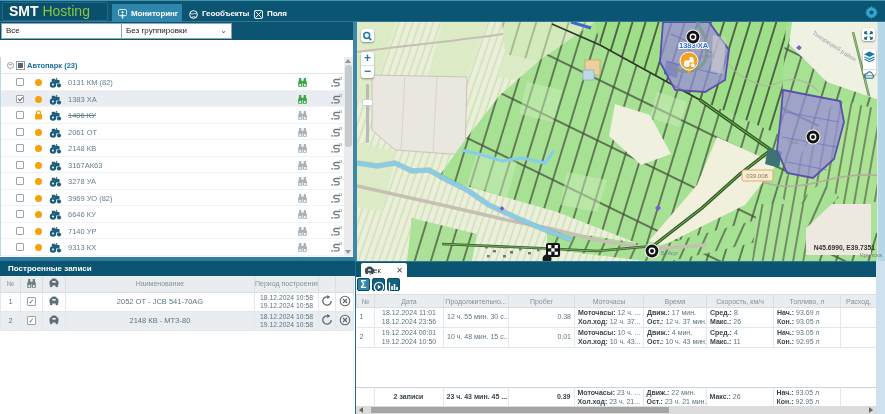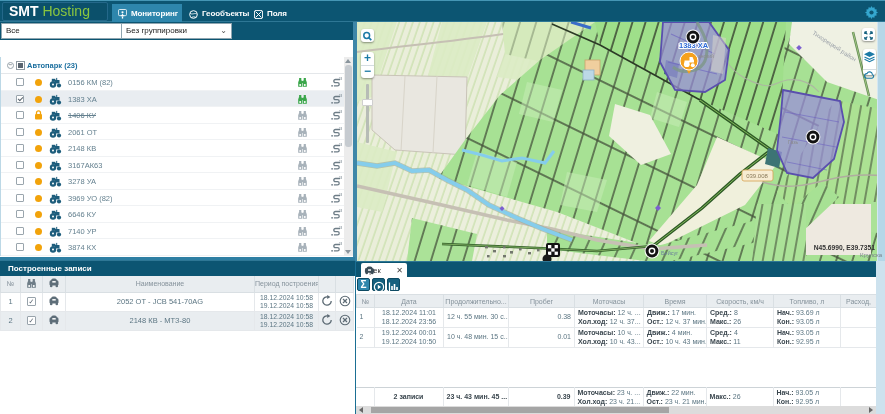--- a/index.html
+++ b/index.html
@@ -163,21 +163,21 @@
   <span class="cb"></span>
   <span class="dot"></span>
   <span class="trac"><svg width="13" height="11" viewBox="0 0 13 11">
           <circle cx="4" cy="7.5" r="3.2" fill="#1d5d7c"></circle>
           <circle cx="10" cy="8.5" r="2.1" fill="#1d5d7c"></circle>
           <rect x="2.8" y="1.8" width="3.6" height="3" fill="#1d5d7c"></rect>
           <rect x="6" y="3" width="4.5" height="3.5" fill="#1d5d7c"></rect>
           <rect x="7.2" y="0.9" width="1" height="2.4" fill="#1d5d7c"></rect>
           <circle cx="4" cy="7.5" r="1" fill="#fff"></circle>
         </svg></span>
-  <span class="vname">0156 КМ (82)</span>
+  <span class="vname">0131 КМ (82)</span>
   <span class="bino"><svg width="11" height="11" viewBox="0 0 12 12">
           <path d="M2.3 1 h2.4 v2 l1 2.6 v5 h-4.4 v-5 l1 -2.6 z" fill="#3aa64a"></path>
           <path d="M7.3 1 h2.4 v2 l1 2.6 v5 h-4.4 v-5 l1 -2.6 z" fill="#3aa64a"></path>
           <rect x="5" y="4.2" width="2" height="2.4" fill="#3aa64a"></rect>
           <circle cx="3.5" cy="8.6" r="1.1" fill="#fff"></circle>
           <circle cx="8.5" cy="8.6" r="1.1" fill="#fff"></circle>
         </svg></span>
   <span class="sic"><svg width="12" height="11" viewBox="0 0 12 11">
           <path d="M10 2.5 H5.5 Q3.8 2.5 3.8 4.1 Q3.8 5.7 5.5 5.7 H7.5 Q9.2 5.7 9.2 7.3 Q9.2 8.9 7.5 8.9 H4" fill="none" stroke="#6e7d87" stroke-width="1.3"></path>
           <rect x="1.2" y="8.2" width="1.9" height="1.3" fill="#6e7d87"></rect>
@@ -416,21 +416,21 @@
   <span class="cb"></span>
   <span class="dot"></span>
   <span class="trac"><svg width="13" height="11" viewBox="0 0 13 11">
           <circle cx="4" cy="7.5" r="3.2" fill="#1d5d7c"></circle>
           <circle cx="10" cy="8.5" r="2.1" fill="#1d5d7c"></circle>
           <rect x="2.8" y="1.8" width="3.6" height="3" fill="#1d5d7c"></rect>
           <rect x="6" y="3" width="4.5" height="3.5" fill="#1d5d7c"></rect>
           <rect x="7.2" y="0.9" width="1" height="2.4" fill="#1d5d7c"></rect>
           <circle cx="4" cy="7.5" r="1" fill="#fff"></circle>
         </svg></span>
-  <span class="vname">3874 КХ</span>
+  <span class="vname">9313 КХ</span>
   <span class="bino"><svg width="11" height="11" viewBox="0 0 12 12">
           <path d="M2.3 1 h2.4 v2 l1 2.6 v5 h-4.4 v-5 l1 -2.6 z" fill="#a8b2ba"></path>
           <path d="M7.3 1 h2.4 v2 l1 2.6 v5 h-4.4 v-5 l1 -2.6 z" fill="#a8b2ba"></path>
           <rect x="5" y="4.2" width="2" height="2.4" fill="#a8b2ba"></rect>
           <circle cx="3.5" cy="8.6" r="1.1" fill="#fff"></circle>
           <circle cx="8.5" cy="8.6" r="1.1" fill="#fff"></circle>
         </svg></span>
   <span class="sic"><svg width="12" height="11" viewBox="0 0 12 11">
           <path d="M10 2.5 H5.5 Q3.8 2.5 3.8 4.1 Q3.8 5.7 5.5 5.7 H7.5 Q9.2 5.7 9.2 7.3 Q9.2 8.9 7.5 8.9 H4" fill="none" stroke="#6e7d87" stroke-width="1.3"></path>
           <rect x="1.2" y="8.2" width="1.9" height="1.3" fill="#6e7d87"></rect>

